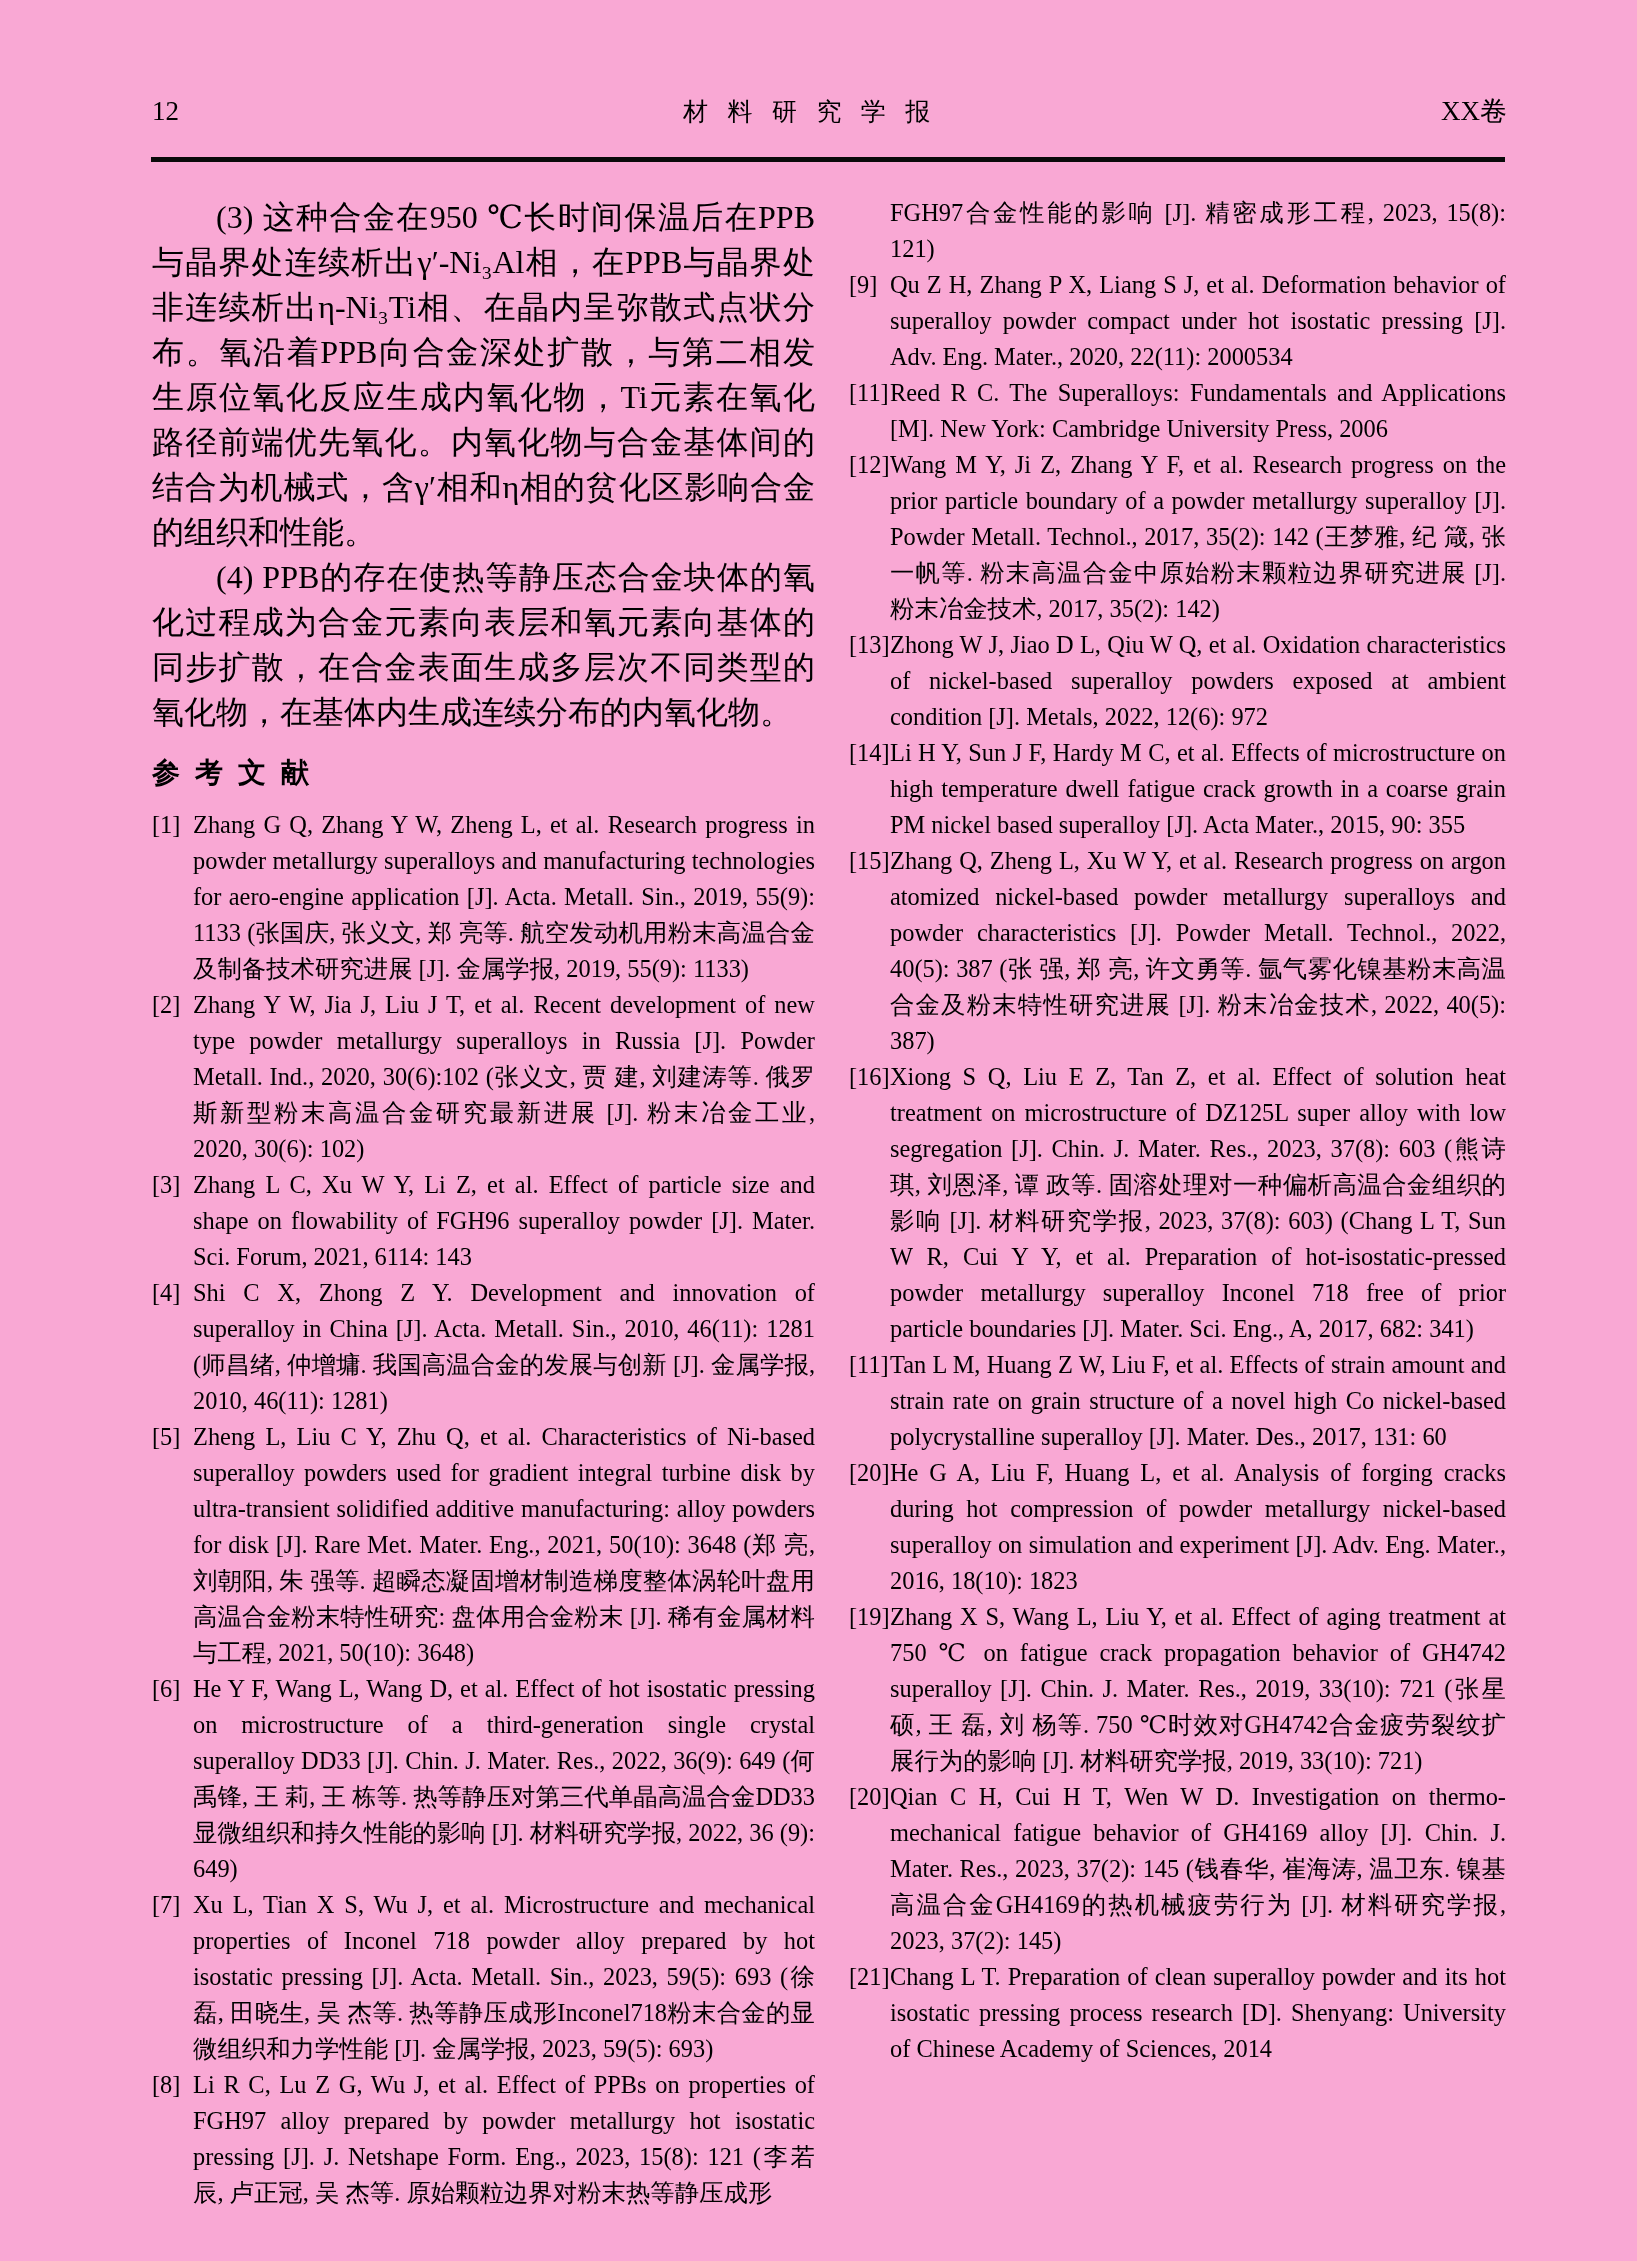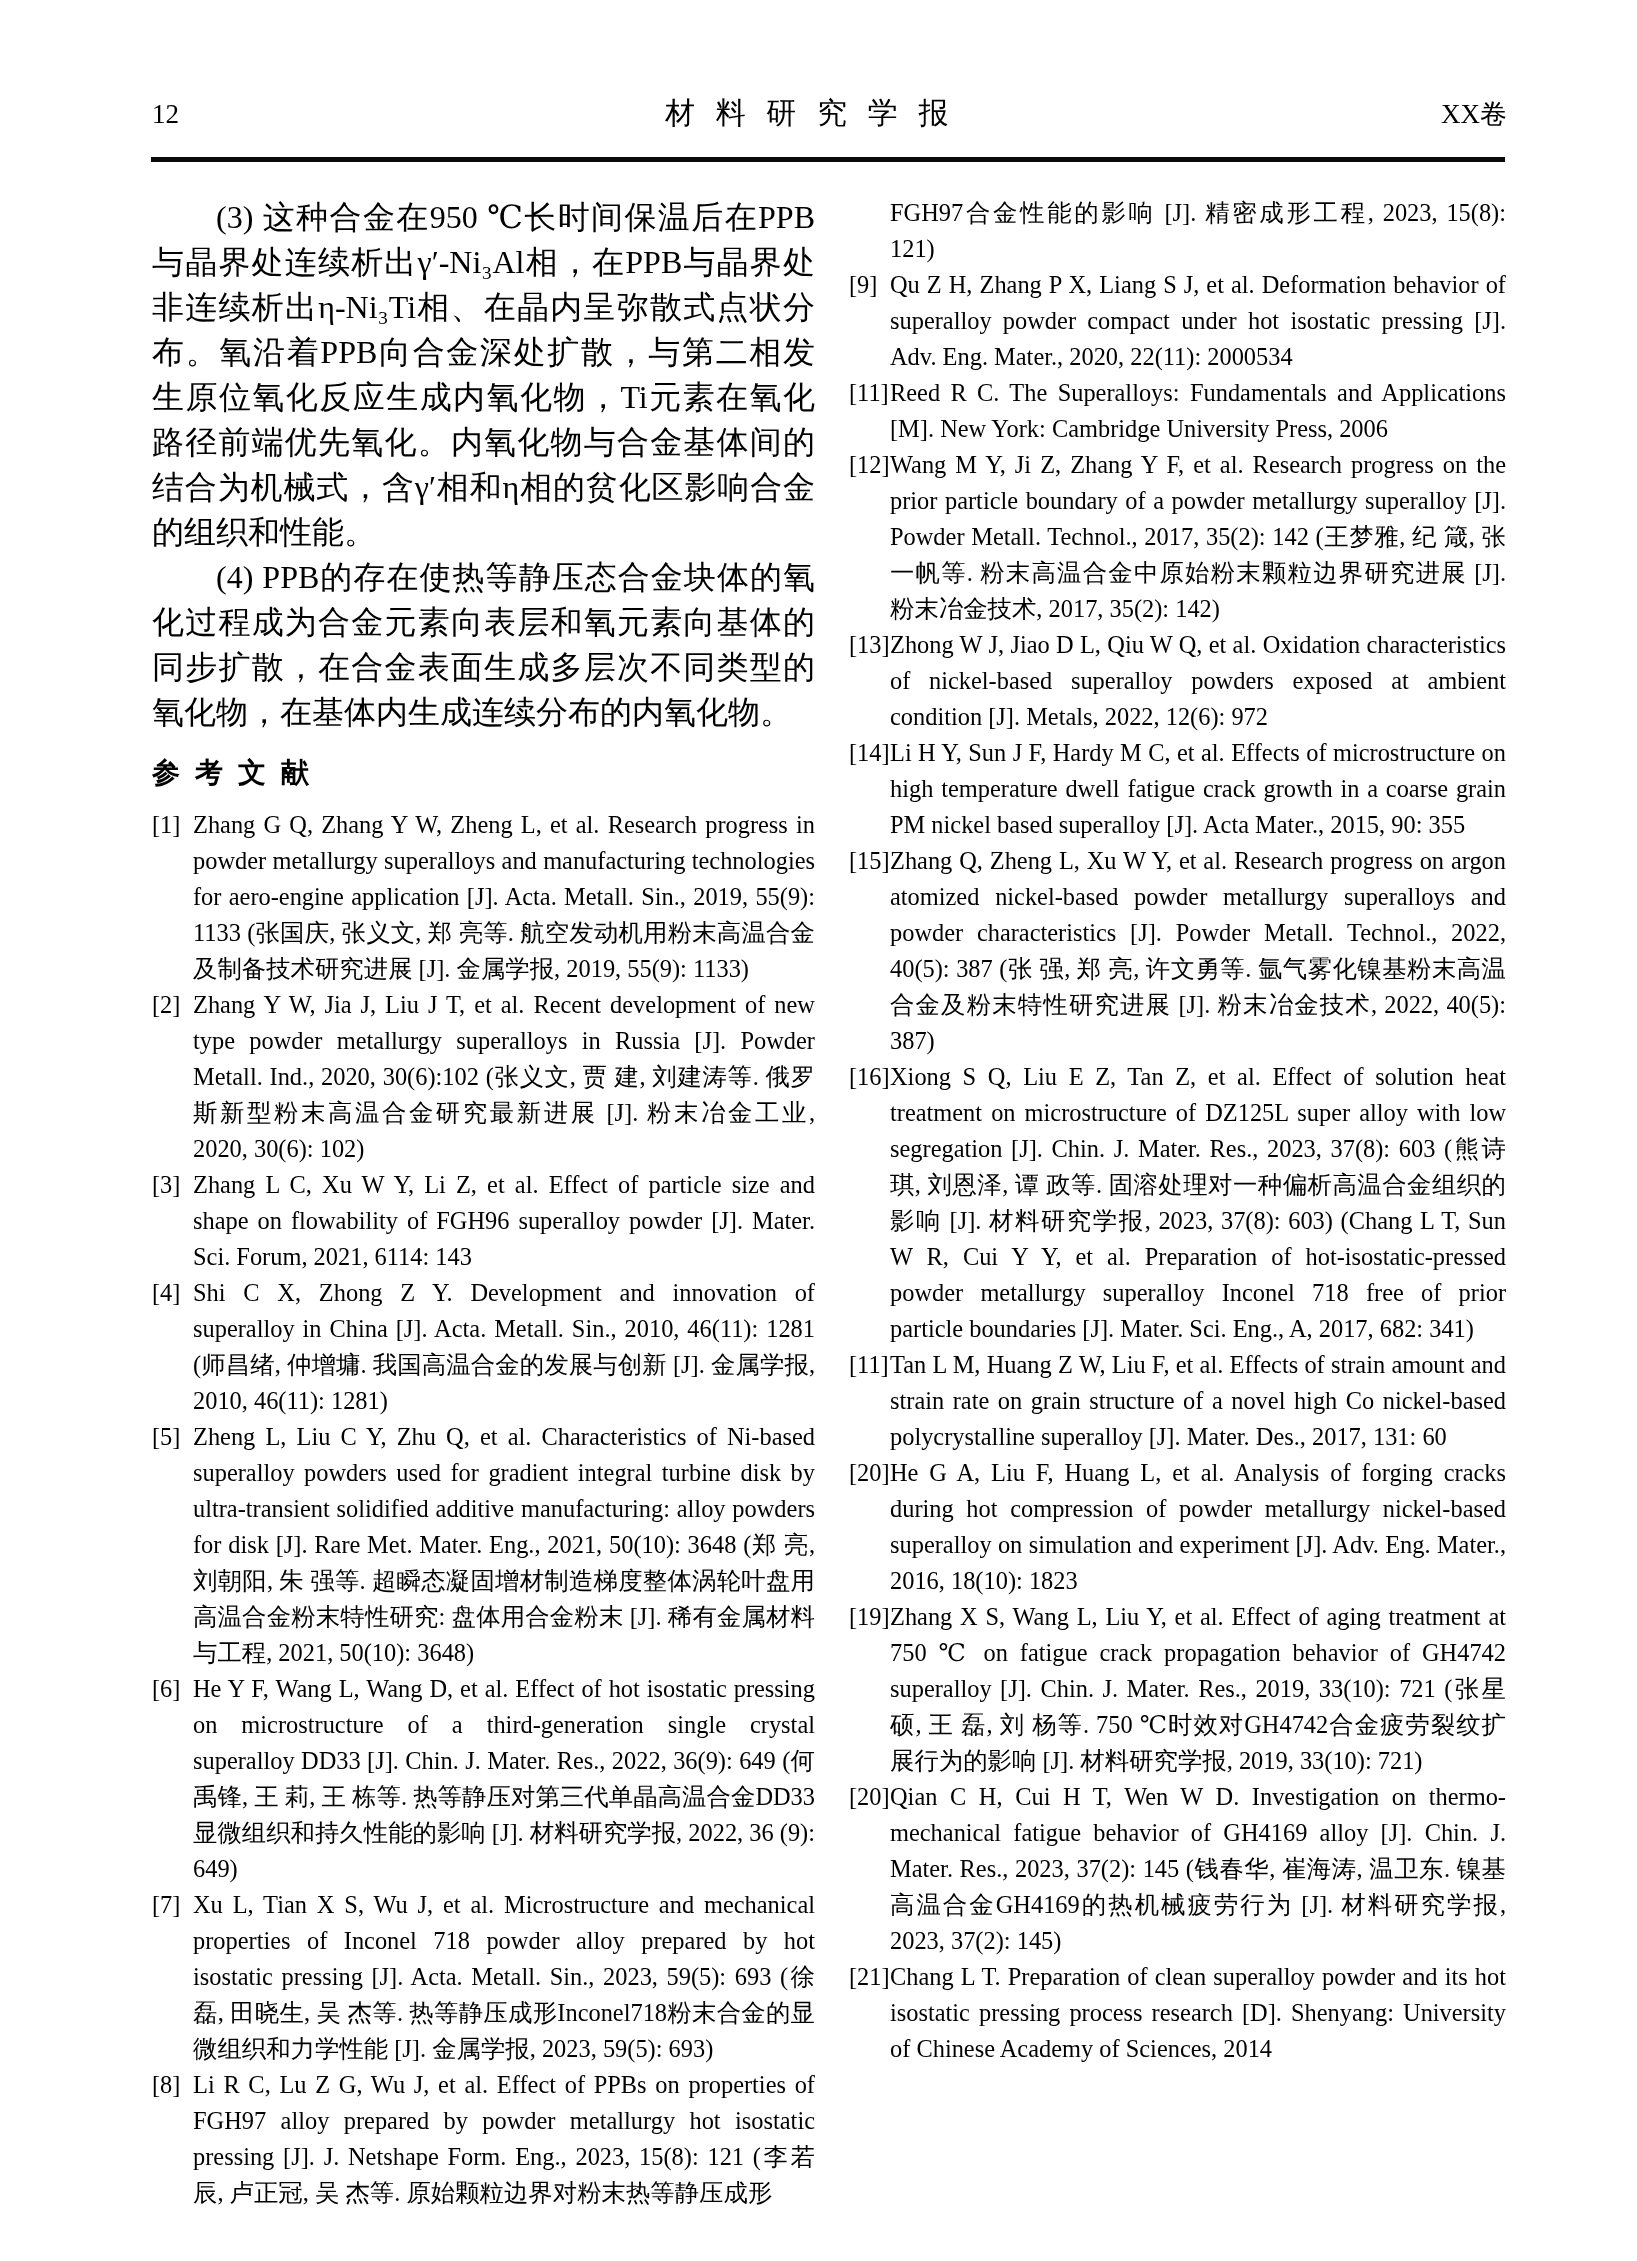--- a/index.html
+++ b/index.html
@@ -1,29 +1,29 @@
 <!DOCTYPE html>
 <html style="font-size:10.6px"><head>
 <meta charset="utf-8">
 <style>
   html,body { margin:0; padding:0; background:#e8e8e8; }
   .page {
     position:relative;
     width:1638px; height:2261px;
-    background:#ffffff;
+    background:#f9a8d4;
     font-family:"Liberation Serif","DejaVu Serif",serif;
     color:#000;
     overflow:hidden;
   }
   .page-header {
     position:absolute; left:152px; right:131px; top:98px;
     display:flex; justify-content:space-between; align-items:baseline;
     font-size:27px; line-height:1;
   }
-  .journal-title { letter-spacing:6.6px; font-size:30px; }
+  .journal-title { letter-spacing:6.6px; font-size:25px; }
   .header-rule {
     position:absolute; left:151px; top:157px;
     width:1354px; height:5.3px; background:#0a0a0a;
   }
   .col { position:absolute; top:195px; font-size:24.4px; line-height:36px; }
   .col-left  { left:152px;  width:663px; }
   .col-right { left:849px; width:657px;  }
   .para {
     margin:0; font-size:32px; line-height:45px;
     text-align:justify; text-indent:2em;

